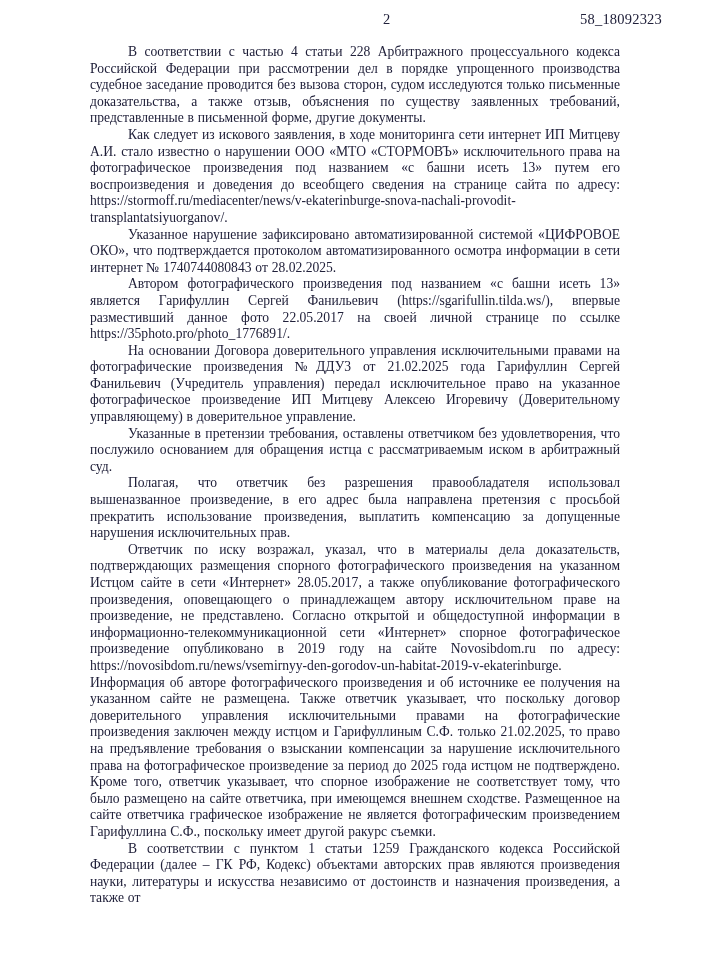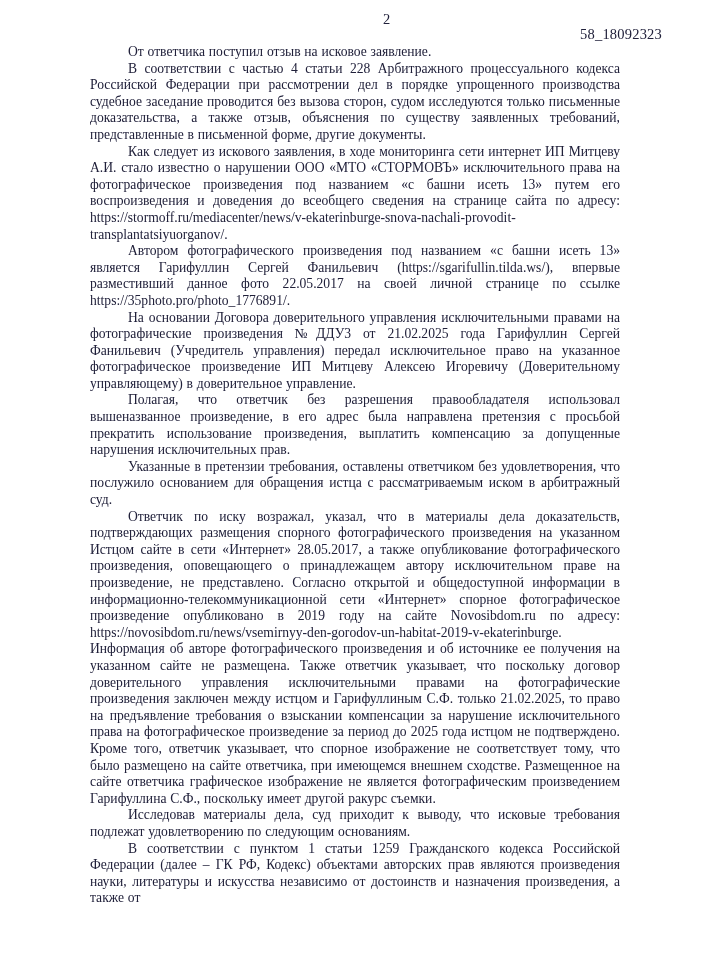--- a/index.html
+++ b/index.html
@@ -27,21 +27,20 @@
   .page-number {
     position: absolute;
     left: 383px;
     top: 0;
   }
   .case-number {
     position: absolute;
     right: 47px;
     top: 0;
     letter-spacing: 0.2px;
-    margin-top: 15px;
   }
   .doc-body {
     position: absolute;
     top: 44px;
     left: 90px;
     width: 530px;
     font-size: 13.6px;
     line-height: 16.6px;
     text-align: justify;
   }
@@ -57,25 +56,24 @@
 <body>
 
 <div class="page">
 
   <div class="page-header">
     <span class="page-number">2</span>
     <span class="case-number">58_18092323</span>
   </div>
 
   <div class="doc-body">
-    <p>От ответчика поступил отзыв на исковое заявление.</p>
     <p>В соответствии с частью 4 статьи 228 Арбитражного процессуального кодекса Российской Федерации при рассмотрении дел в порядке упрощенного производства судебное заседание проводится без вызова сторон, судом исследуются только письменные доказательства, а также отзыв, объяснения по существу заявленных требований, представленные в письменной форме, другие документы.</p>
     <p>Как следует из искового заявления, в ходе мониторинга сети интернет ИП Митцеву А.И. стало известно о нарушении ООО «МТО «СТОРМОВЪ» исключительного права на фотографическое произведения под названием «с башни исеть 13» путем его воспроизведения и доведения до всеобщего сведения на странице сайта по адресу: https://stormoff.ru/mediacenter/news/v-ekaterinburge-snova-nachali-provodit-transplantatsiyuorganov/.</p>
+    <p>Указанное нарушение зафиксировано автоматизированной системой «ЦИФРОВОЕ ОКО», что подтверждается протоколом автоматизированного осмотра информации в сети интернет № 1740744080843 от 28.02.2025.</p>
     <p>Автором фотографического произведения под названием «с башни исеть 13» является Гарифуллин Сергей Фанильевич (https://sgarifullin.tilda.ws/), впервые разместивший данное фото 22.05.2017 на своей личной странице по ссылке https://35photo.pro/photo_1776891/.</p>
     <p>На основании Договора доверительного управления исключительными правами на фотографические произведения №ДДУ3 от 21.02.2025 года Гарифуллин Сергей Фанильевич (Учредитель управления) передал исключительное право на указанное фотографическое произведение ИП Митцеву Алексею Игоревичу (Доверительному управляющему) в доверительное управление.</p>
+    <p>Указанные в претензии требования, оставлены ответчиком без удовлетворения, что послужило основанием для обращения истца с рассматриваемым иском в арбитражный суд.</p>
     <p>Полагая, что ответчик без разрешения правообладателя использовал вышеназванное произведение, в его адрес была направлена претензия с просьбой прекратить использование произведения, выплатить компенсацию за допущенные нарушения исключительных прав.</p>
-    <p>Указанные в претензии требования, оставлены ответчиком без удовлетворения, что послужило основанием для обращения истца с рассматриваемым иском в арбитражный суд.</p>
     <p>Ответчик по иску возражал, указал, что в материалы дела доказательств, подтверждающих размещения спорного фотографического произведения на указанном Истцом сайте в сети «Интернет» 28.05.2017, а также опубликование фотографического произведения, оповещающего о принадлежащем автору исключительном праве на произведение, не представлено. Согласно открытой и общедоступной информации в информационно-телекоммуникационной сети «Интернет» спорное фотографическое произведение опубликовано в 2019 году на сайте Novosibdom.ru по адресу: https://novosibdom.ru/news/vsemirnyy-den-gorodov-un-habitat-2019-v-ekaterinburge. Информация об авторе фотографического произведения и об источнике ее получения на указанном сайте не размещена. Также ответчик указывает, что поскольку договор доверительного управления исключительными правами на фотографические произведения заключен между истцом и Гарифуллиным С.Ф. только 21.02.2025, то право на предъявление требования о взыскании компенсации за нарушение исключительного права на фотографическое произведение за период до 2025 года истцом не подтверждено. Кроме того, ответчик указывает, что спорное изображение не соответствует тому, что было размещено на сайте ответчика, при имеющемся внешнем сходстве. Размещенное на сайте ответчика графическое изображение не является фотографическим произведением Гарифуллина С.Ф., поскольку имеет другой ракурс съемки.</p>
-    <p>Исследовав материалы дела, суд приходит к выводу, что исковые требования подлежат удовлетворению по следующим основаниям.</p>
     <p>В соответствии с пунктом 1 статьи 1259 Гражданского кодекса Российской Федерации (далее – ГК РФ, Кодекс) объектами авторских прав являются произведения науки, литературы и искусства независимо от достоинств и назначения произведения, а также от</p>
   </div>
 
 </div>
 
 </body></html>

